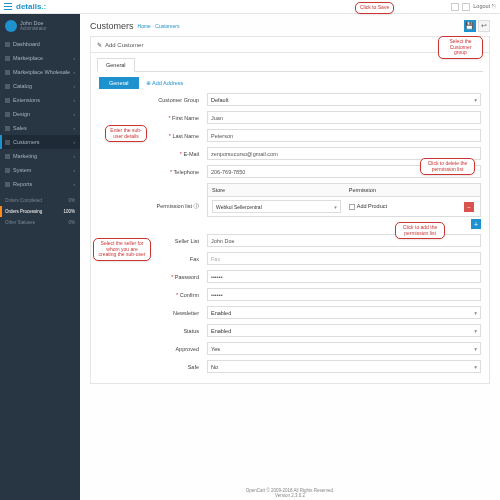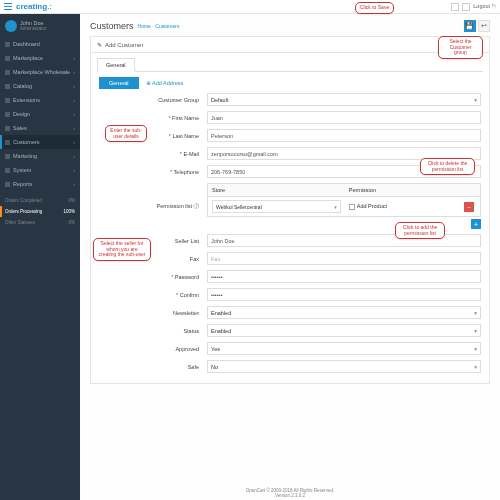--- a/index.html
+++ b/index.html
@@ -60,21 +60,21 @@
 </style>
 </head>
 <body>
 
 <div class="topbar">
   <div class="menu-ic">
       <span></span>
       <span></span>
       <span></span>
     </div>
-  <span class="logo"><span>creating</span><b>.:</b></span>
+  <span class="logo"><span>details</span><b>.:</b></span>
   <div class="topright">
     <span class="sq"></span>
     <span class="sq"></span>
     <span><span>Logout</span> ⎋</span>
   </div>
 </div>
 
 <div class="container">
   <div class="sidebar">
     <div class="user">

